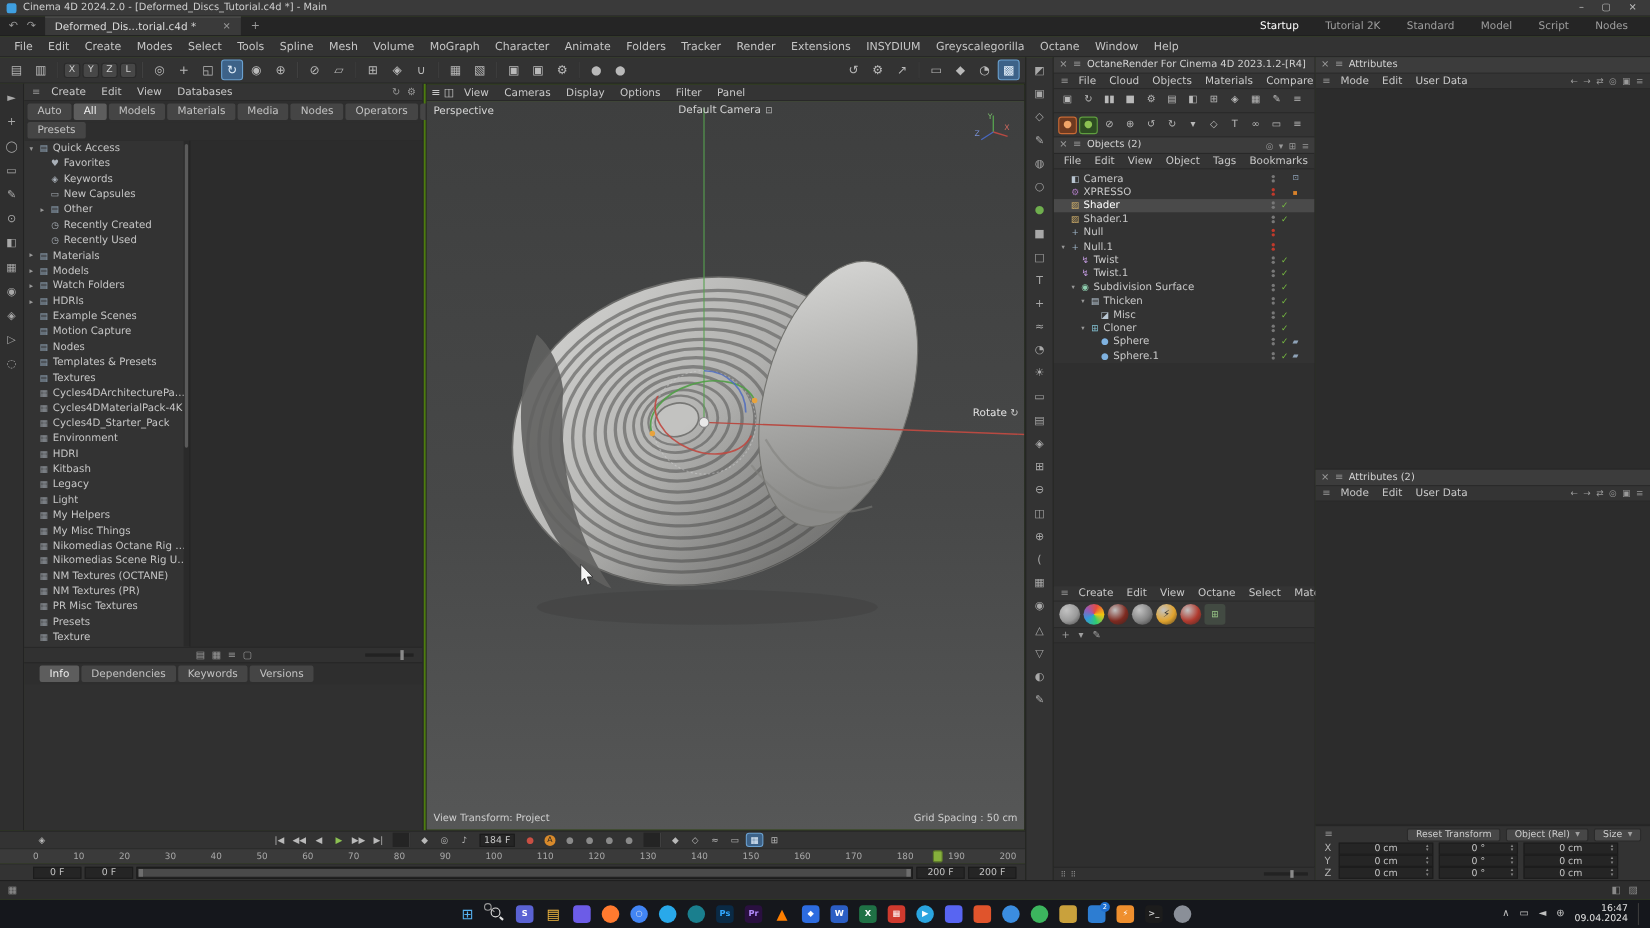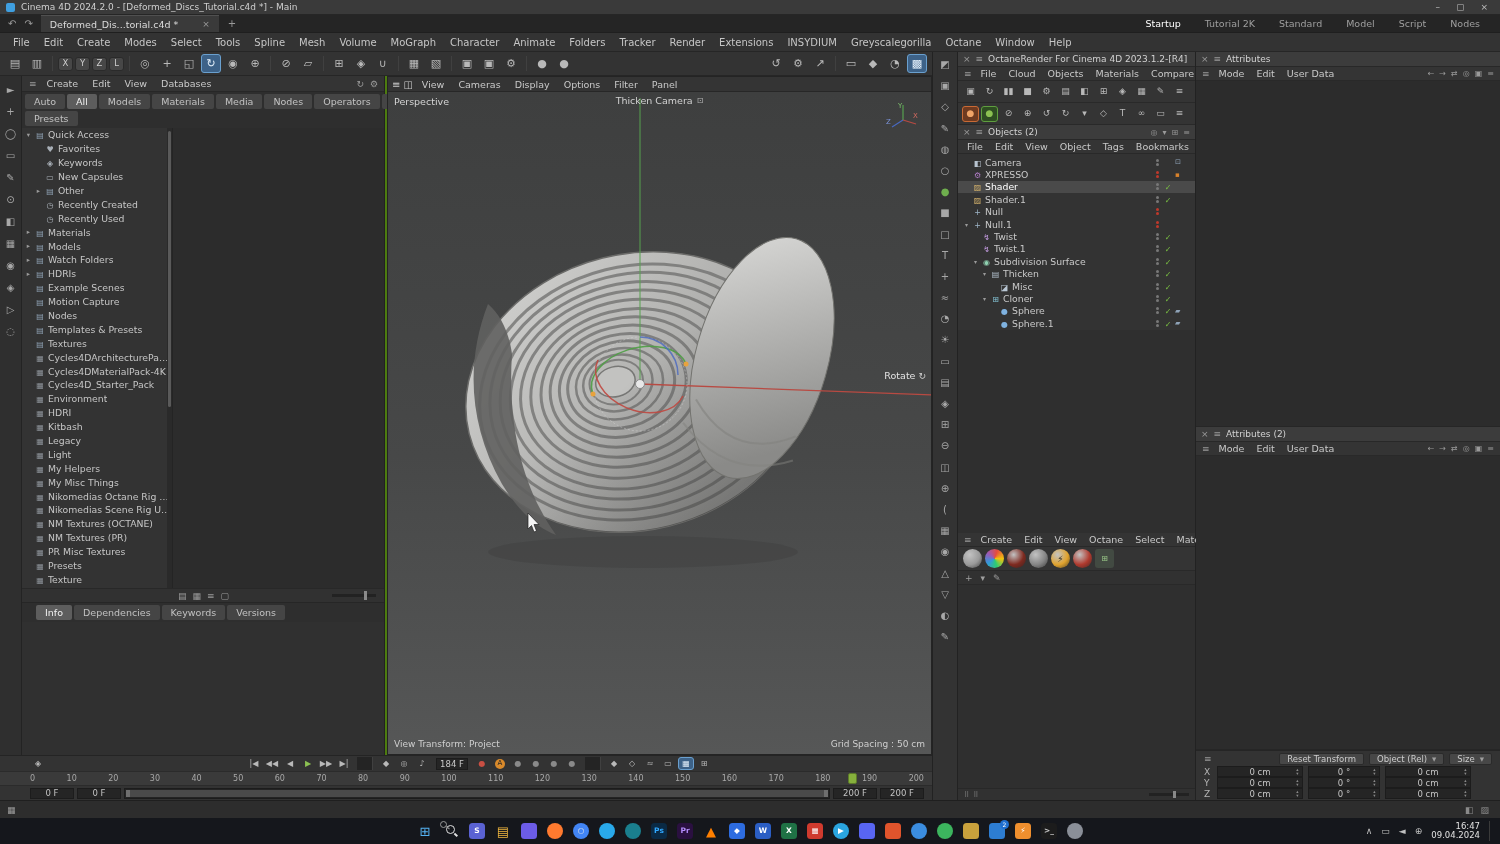--- a/index.html
+++ b/index.html
@@ -705,21 +705,21 @@
           <path d="M210,268 A45,32 20 0 0 295,304" stroke="#c04840" stroke-width="1.5" fill="none" opacity="0.9"></path>
           <path d="M252,245 A38,38 0 0 1 290,283" stroke="#4868c0" stroke-width="1.5" fill="none" opacity="0.8"></path>
           <circle cx="252" cy="292" r="4.5" fill="#e8e8e8" stroke="#888888"></circle>
           <circle cx="205" cy="302" r="2.5" fill="#e8a33d"></circle>
           <circle cx="298" cy="272" r="2.5" fill="#e8a33d"></circle>
         </g>
         <polygon points="140,421 140,437 143.5,433.5 146,440 148.5,439 146,432.5 151,432.5" fill="#f5f5f5" stroke="#222222" stroke-width="0.7"></polygon>
       </svg>
       <span class="vp-name">Perspective</span>
       <span class="vp-cam">
-          <span>Thicken Camera</span>
+          <span>Default Camera</span>
           <span class="camico">⊡</span>
         </span>
       <span class="rotate-lbl">
           <span>Rotate</span>
           <span class="rot">↻</span>
         </span>
       <svg class="axisnav" width="36" height="34" viewBox="0 0 36 34">
         <line x1="20" y1="20" x2="20" y2="5" stroke="#57a14f" stroke-width="1.2"></line>
         <line x1="20" y1="20" x2="33" y2="24" stroke="#b84a42" stroke-width="1.2"></line>
         <line x1="20" y1="20" x2="9" y2="27" stroke="#4868c0" stroke-width="1.2"></line>

